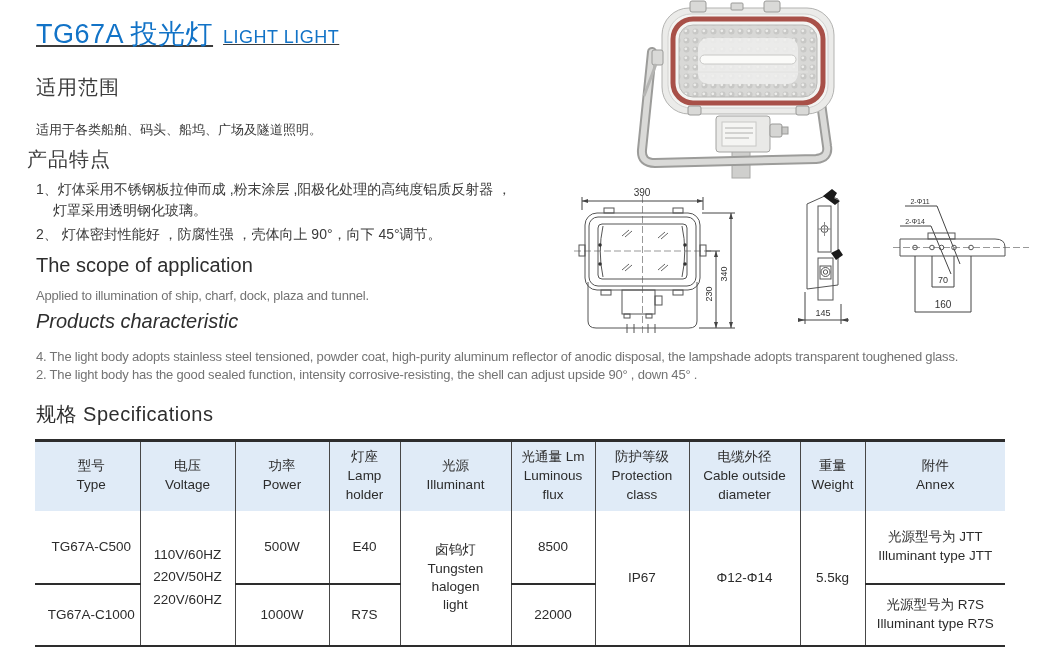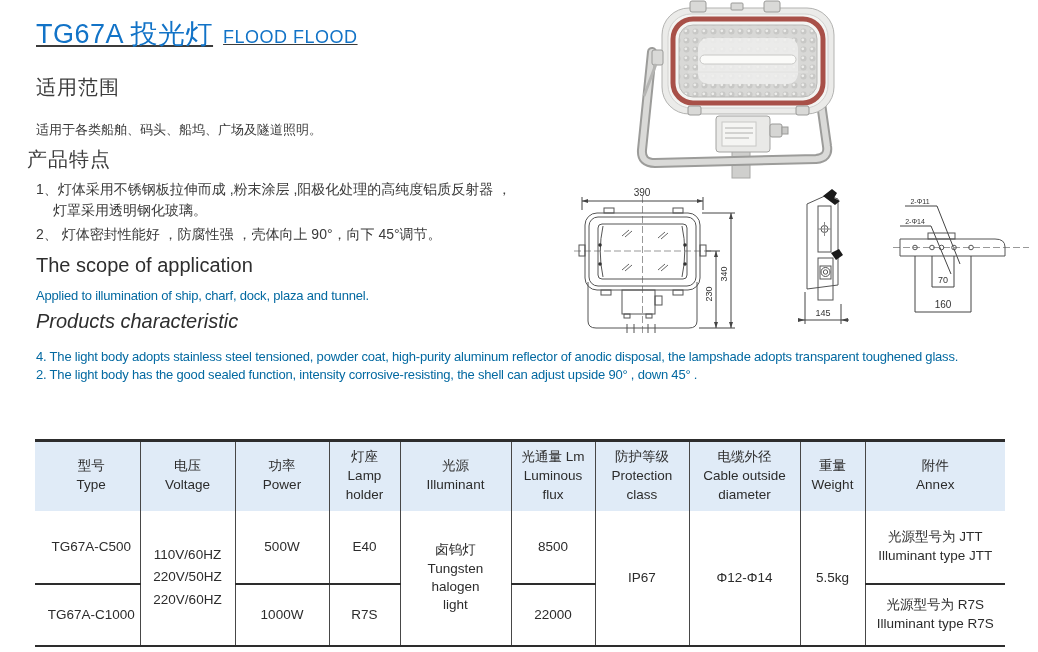--- a/index.html
+++ b/index.html
@@ -14,21 +14,21 @@
   .title-zh { font-size:27px; font-weight:500; color:#1273C7; letter-spacing:0.5px; white-space:nowrap; }
   .title-en { font-size:18px; font-weight:500; color:#1273C7; letter-spacing:0.5px; white-space:nowrap; }
 
   
   .h-zh { font-size:20px; font-weight:400; color:#3c3c3c; letter-spacing:1px; white-space:nowrap; }
   .h-en { font-size:20px; font-weight:400; color:#2e2e2e; white-space:nowrap; }
 
   
   .t-zh { font-size:13px; color:#3a3a3a; white-space:nowrap; }
   .li-zh { font-size:14px; color:#3a3a3a; white-space:nowrap; }
-  .t-en { font-size:13px; color:#0369a1; letter-spacing:-0.2px; white-space:nowrap; }
+  .t-en { font-size:13px; color:#737373; letter-spacing:-0.2px; white-space:nowrap; }
 
   
   .spec-wrap { left:35px; top:439px; width:970px; }
   table.spec { border-collapse:collapse; table-layout:fixed; width:970px;
                border-top:3px solid #2d2d2d; border-bottom:2px solid #2d2d2d; }
   table.spec th, table.spec td {
     border-left:1px solid #474747; text-align:center; vertical-align:middle;
     font-size:13.5px; color:#2c2c2c; padding:3px 4px; font-weight:400;
   }
   table.spec th.first, table.spec td.first { border-left:none;padding-left:12px; }
@@ -43,38 +43,39 @@
 
   svg text { font-family:"Liberation Sans","DejaVu Sans",sans-serif; }
 </style>
 </head>
 <body>
 
 <div class="page">
 
   <div class="abs title-row">
     <span class="title-zh">TG67A 投光灯</span>
-    <span class="title-en">FLOOD FLOOD</span>
+    <span class="title-en">LIGHT LIGHT</span>
   </div>
 
   <div class="abs h-zh" style="left:36px; top:74px;">适用范围</div>
   <div class="abs t-zh" style="left:36px; top:121px;">适用于各类船舶、码头、船坞、广场及隧道照明。</div>
 
   <div class="abs h-zh" style="left:27px; top:146px;">产品特点</div>
   <div class="abs li-zh" style="left:36px; top:181px;">1、灯体采用不锈钢板拉伸而成 ,粉末涂层 ,阳极化处理的高纯度铝质反射器 ，</div>
   <div class="abs li-zh" style="left:53px; top:202px;">灯罩采用透明钢化玻璃。</div>
   <div class="abs li-zh" style="left:36px; top:226px;">2、 灯体密封性能好 ，防腐性强 ，壳体向上 90°，向下 45°调节。</div>
 
   <div class="abs h-en" style="left:36px; top:254px;">The scope of application</div>
   <div class="abs t-en" style="left:36px; top:288px;">Applied to illumination of ship, charf, dock, plaza and tunnel.</div>
 
   <div class="abs h-en" style="left:36px; top:310px;font-style:italic;">Products characteristic</div>
   <div class="abs t-en" style="left:36px; top:349px;">4. The light body adopts stainless steel tensioned, powder coat, high-purity aluminum reflector of anodic disposal, the lampshade adopts transparent toughened glass.</div>
   <div class="abs t-en" style="left:36px; top:367px;">2. The light body has the good sealed function, intensity corrosive-resisting, the shell can adjust upside 90° , down 45° .</div>
 
+  <div class="abs h-en" style="left:36px; top:401px; letter-spacing:0.5px;">规格 Specifications</div>
 
   <svg class="abs" style="left:628px; top:0;" width="240" height="180" viewBox="0 0 240 180">
     <defs>
       <pattern id="dp" width="9" height="9" patternUnits="userSpaceOnUse">
         <rect width="9" height="9" fill="#d8d8d6"></rect>
         <circle cx="4.5" cy="4.5" r="3" fill="#c8c8c6"></circle>
         <circle cx="3.8" cy="3.8" r="1.4" fill="#eeeeec"></circle>
       </pattern>
     </defs>
 

